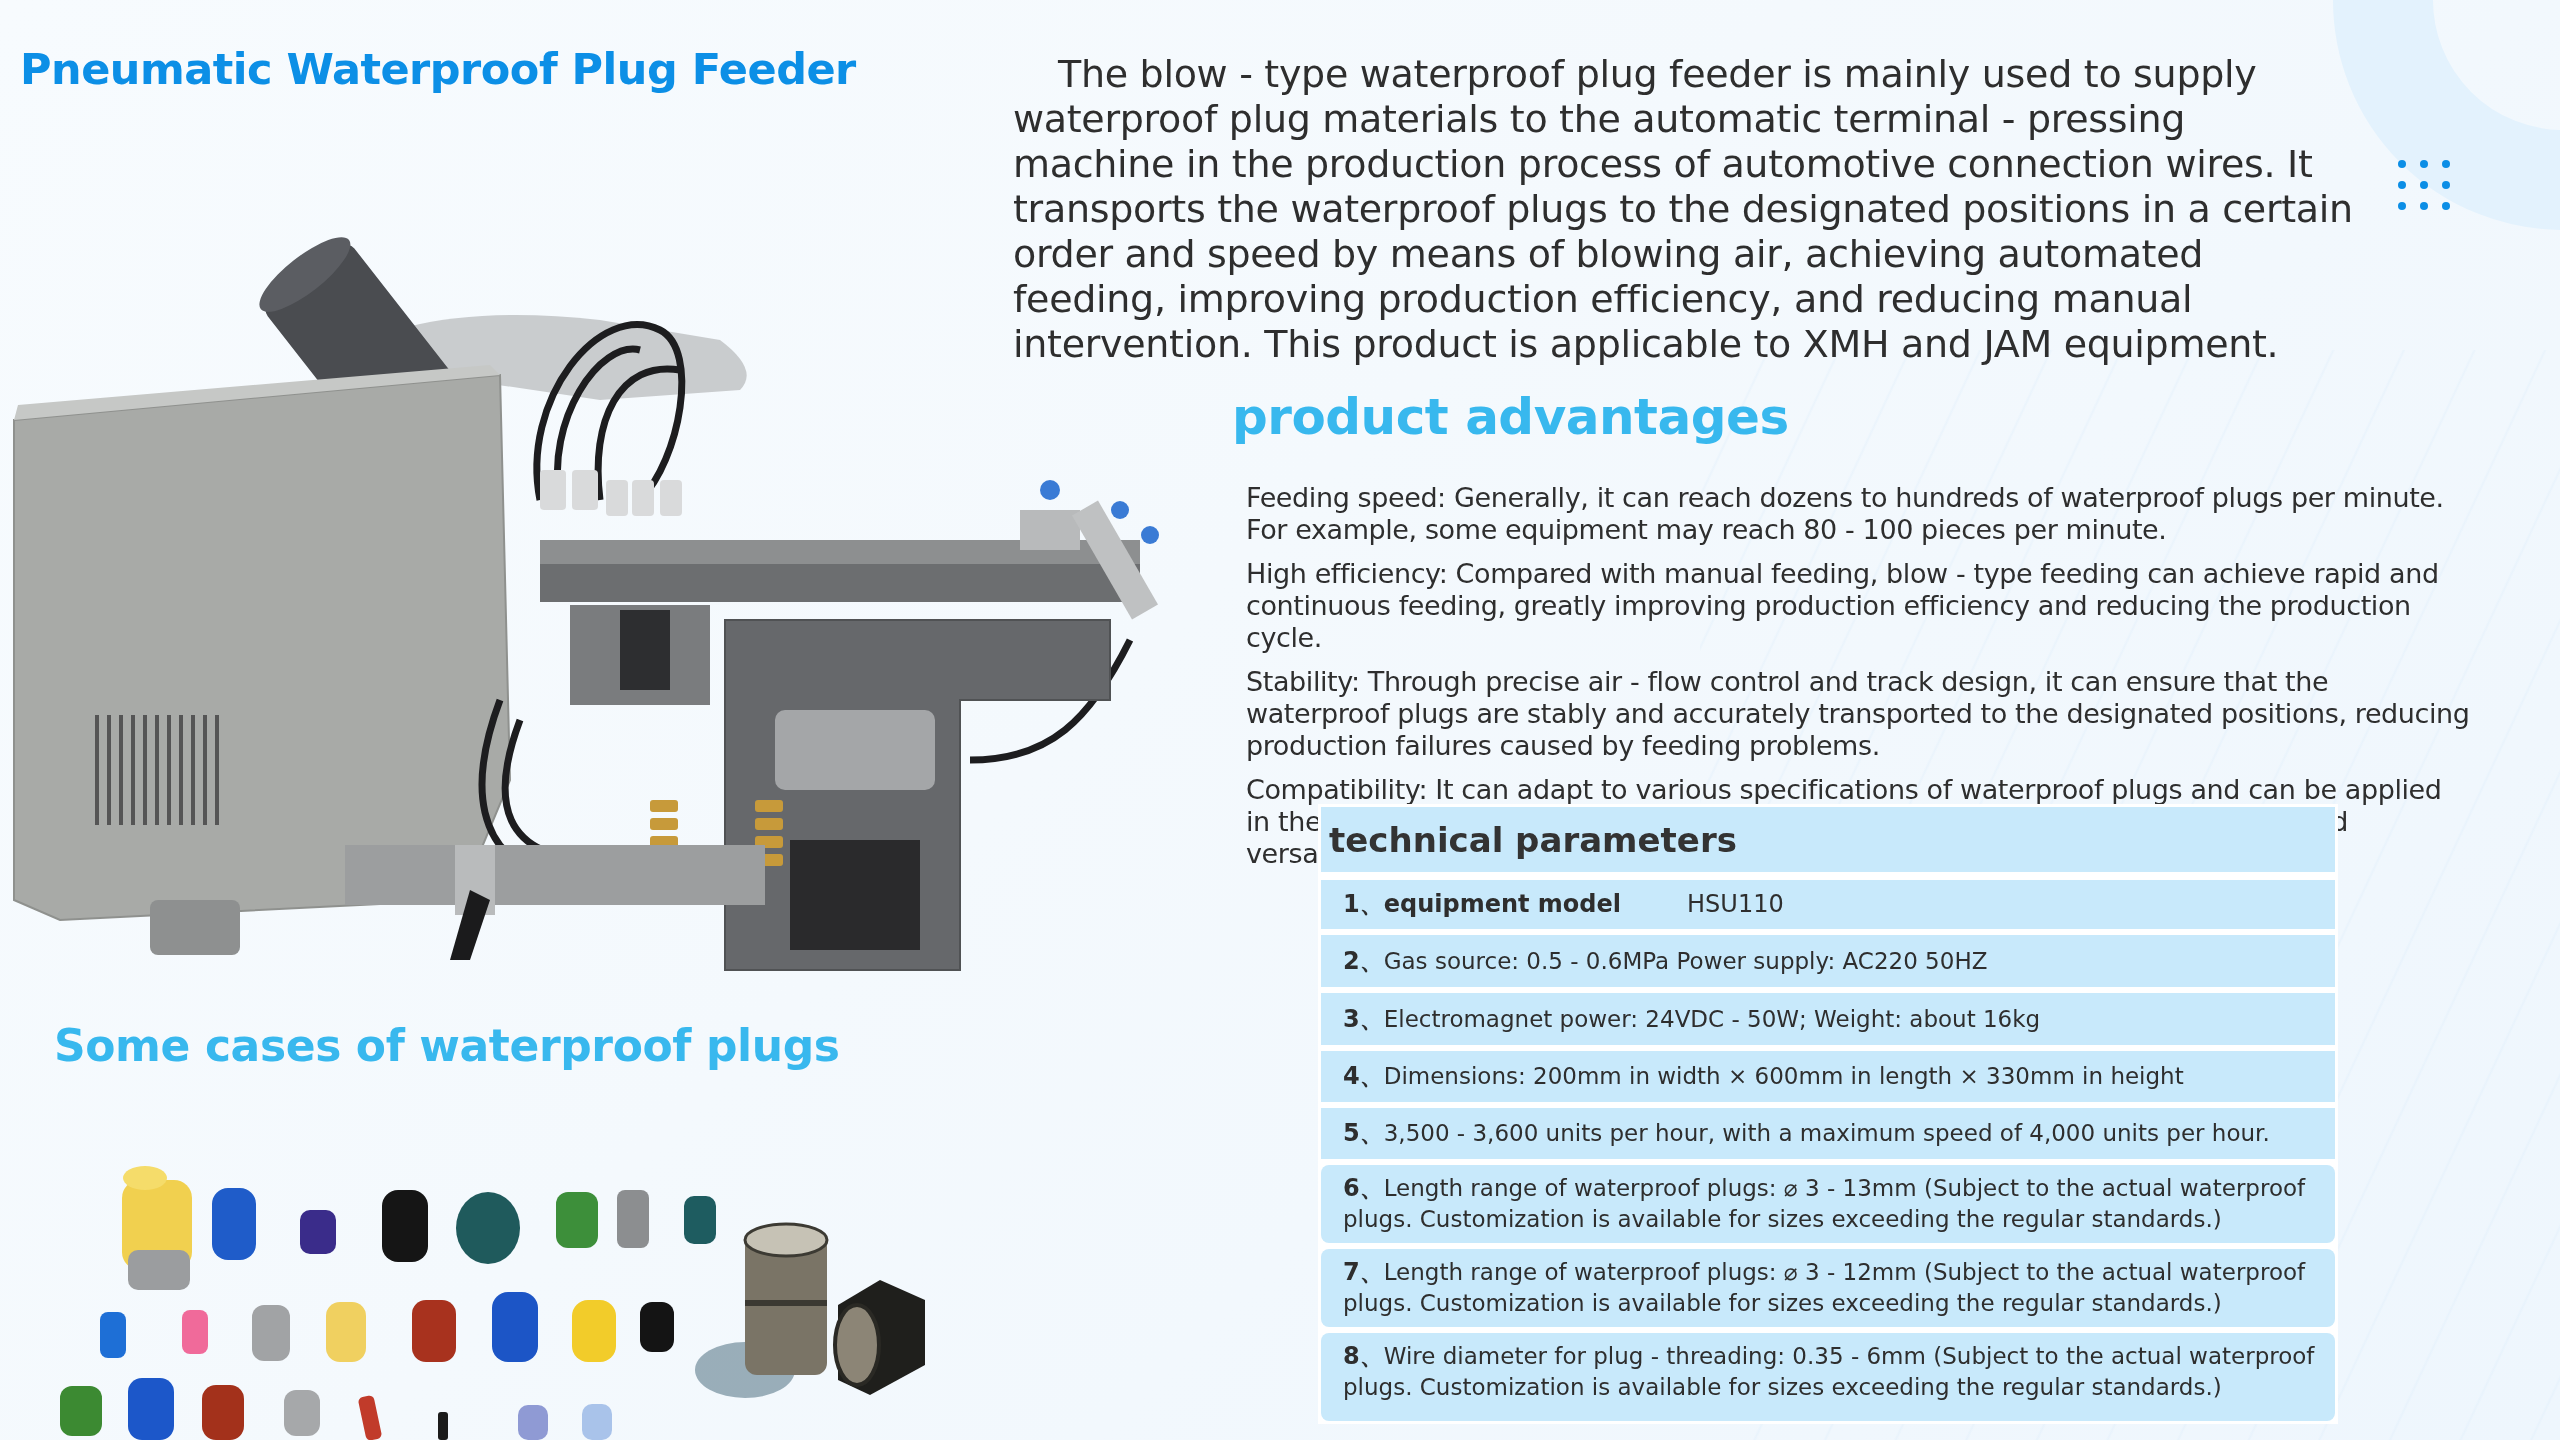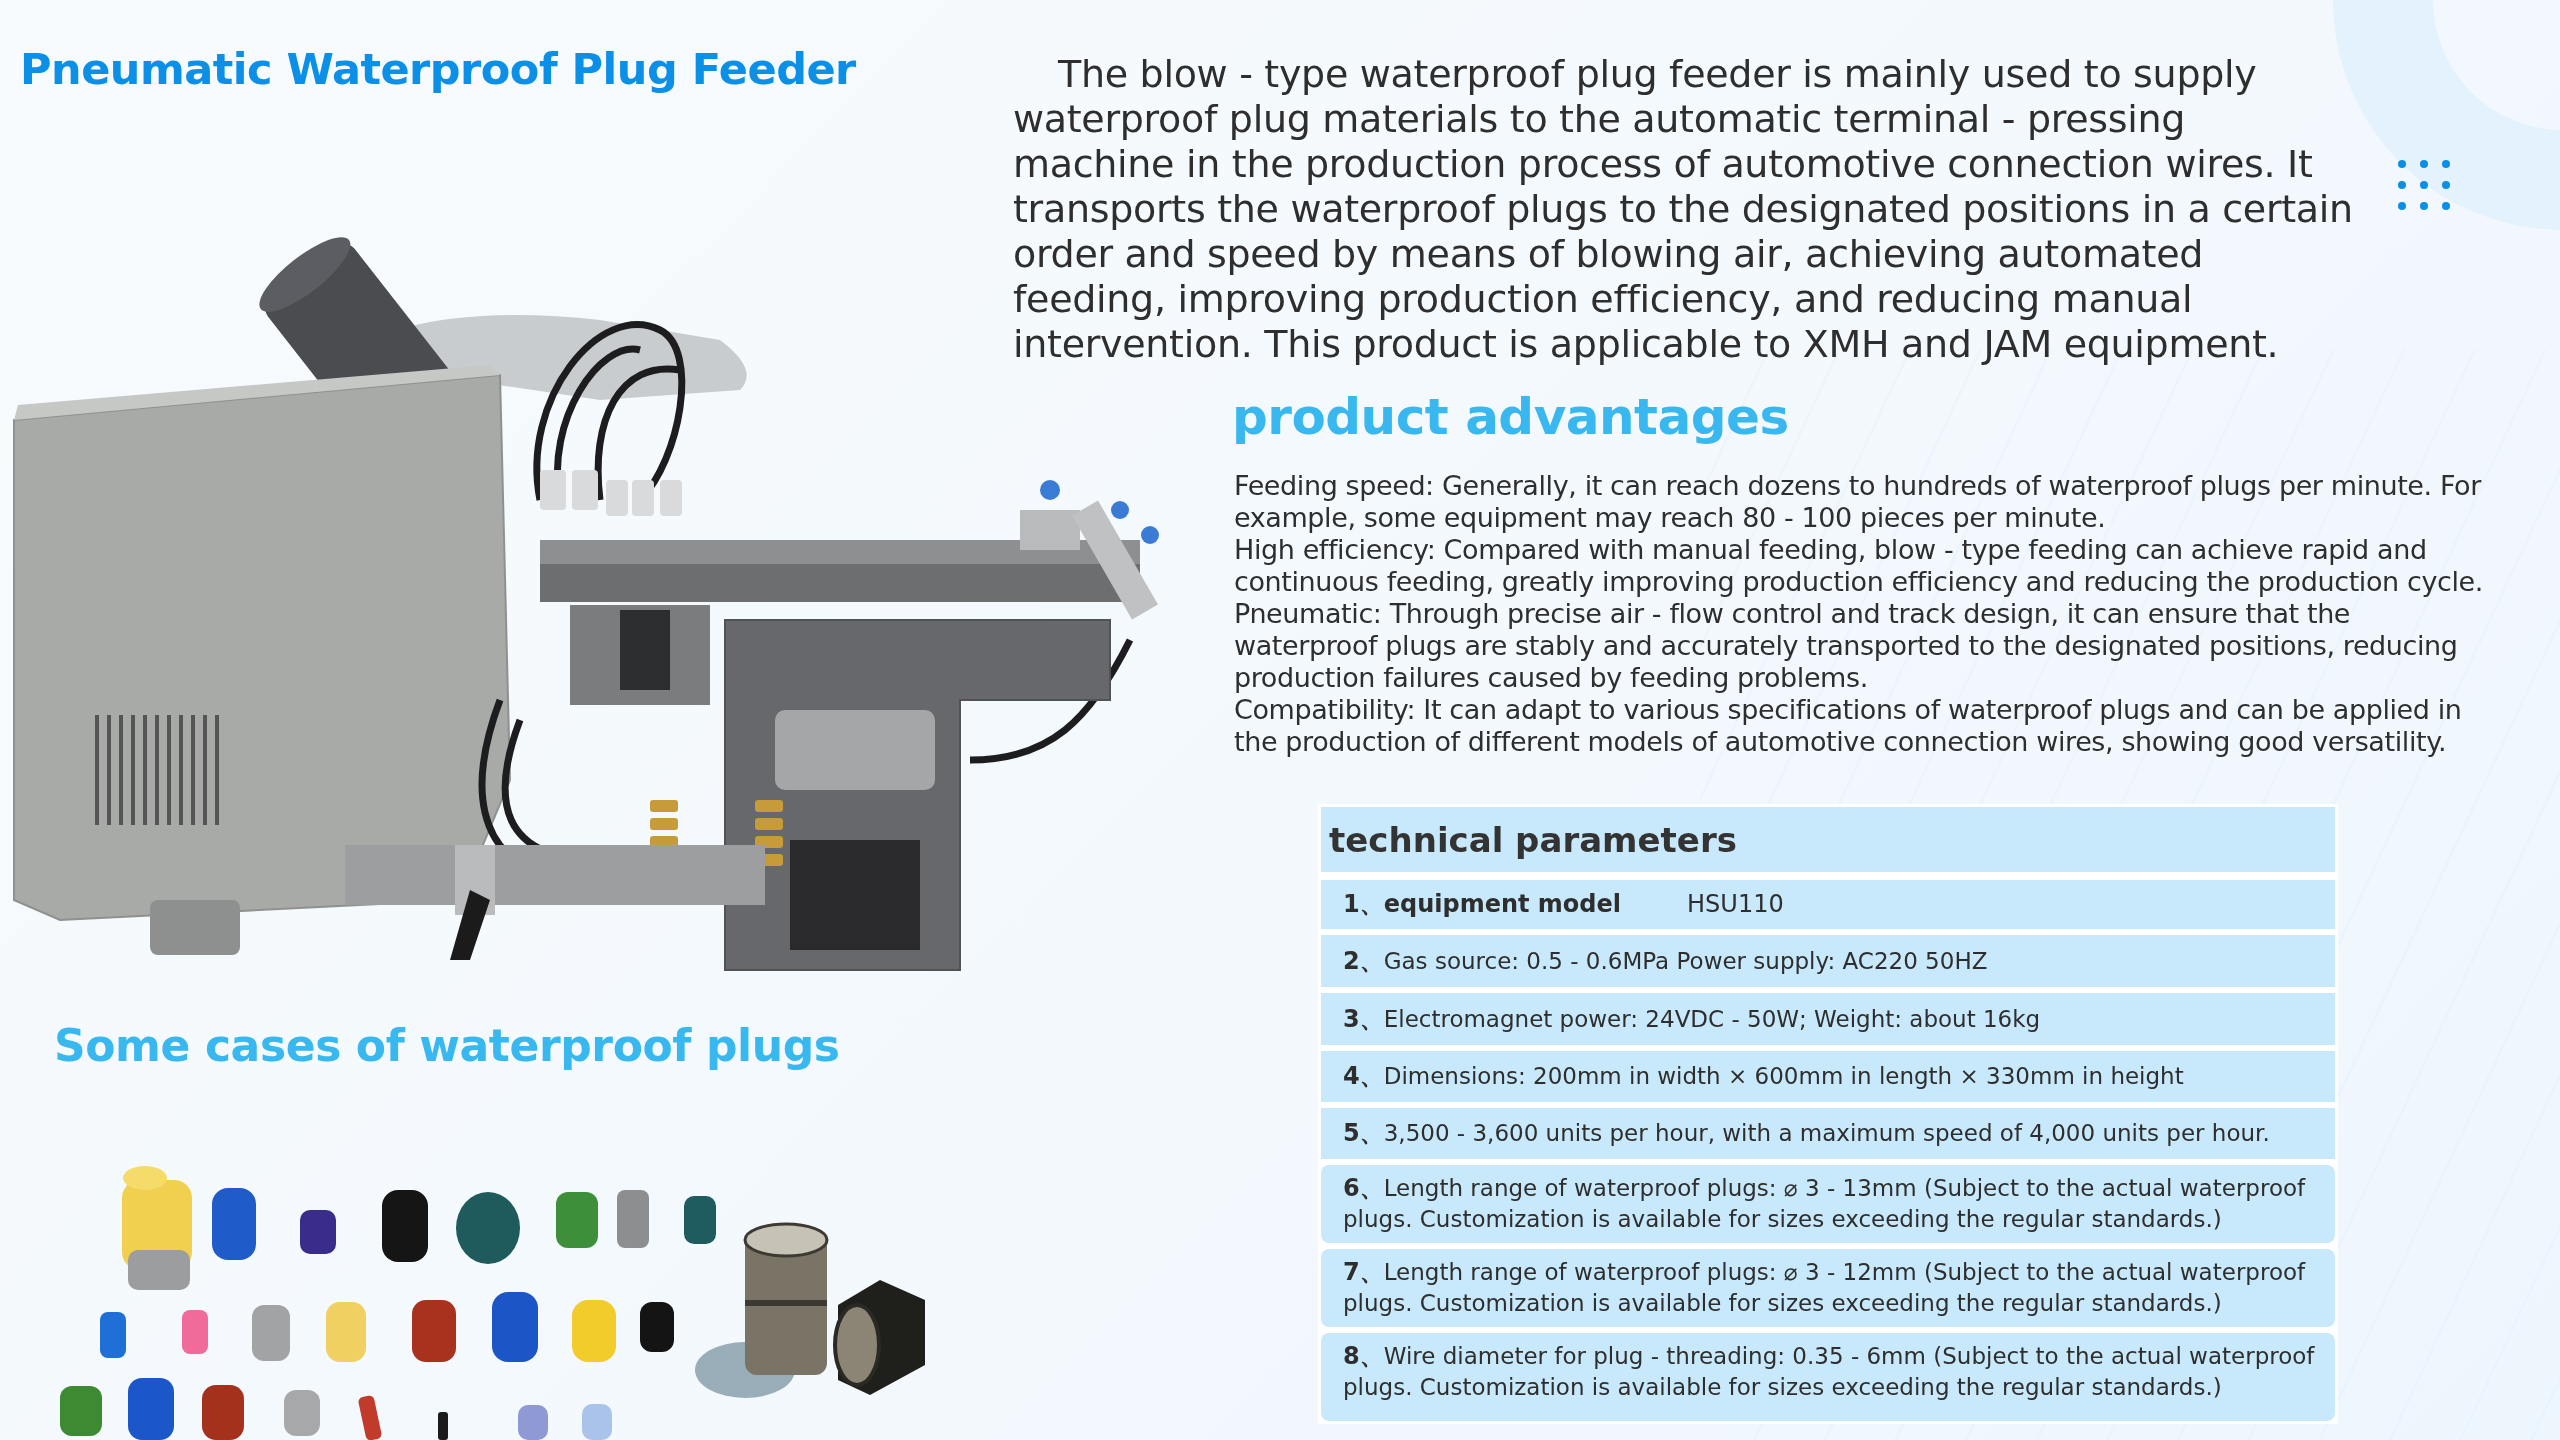--- a/index.html
+++ b/index.html
@@ -30,21 +30,21 @@
   }
   .intro {
     left: 1013px; top: 52px; width: 1340px; font-size: 38px; line-height: 45px; color: #2e2e2e;
     text-indent: 45px; letter-spacing: -0.3px;
   }
   .adv-title {
     left: 1232px; top: 388px; font-size: 50px; font-weight: bold; color: #38b8ee; white-space: nowrap;
     letter-spacing: -0.5px;
   }
   .adv-list { left: 1234px; top: 470px; width: 1250px; font-size: 27px; line-height: 32px; color: #2e2e2e; letter-spacing: -0.4px; }
-  .adv-list p { margin: 0; }
+  .adv-list p { margin: 12px; }
   .cases-title {
     left: 54px; top: 1020px; font-size: 44px; font-weight: bold; color: #38b8ee; white-space: nowrap;
     letter-spacing: -0.4px;
   }
   .tech {
     left: 1318px; top: 804px; width: 1020px; background: #ffffff; padding: 3px; box-sizing: border-box;
   }
   .tech-row { background: #c8e9fb; margin-bottom: 6px; box-sizing: border-box; padding-left: 22px; color: #2e2e2e; }
   .tech-row:last-child { margin-bottom: 0; }
   .tech-head { height: 65px; font-size: 34px; font-weight: bold; display: flex; align-items: center; margin-bottom: 8px; color: #333; padding-left: 8px; }
@@ -153,21 +153,21 @@
     <circle cx="1050" cy="490" r="10" fill="#3a7bd5"></circle>
     <circle cx="1120" cy="510" r="9" fill="#3a7bd5"></circle>
     <circle cx="1150" cy="535" r="9" fill="#3a7bd5"></circle>
   </svg>
 </div>
 
 <div class="abs adv-title">product advantages</div>
 <div class="abs adv-list">
   <p>Feeding speed: Generally, it can reach dozens to hundreds of waterproof plugs per minute. For example, some equipment may reach 80 - 100 pieces per minute.</p>
   <p>High efficiency: Compared with manual feeding, blow - type feeding can achieve rapid and continuous feeding, greatly improving production efficiency and reducing the production cycle.</p>
-  <p>Pneumatic: Through precise air - flow control and track design, it can ensure that the waterproof plugs are stably and accurately transported to the designated positions, reducing production failures caused by feeding problems.</p>
+  <p>Stability: Through precise air - flow control and track design, it can ensure that the waterproof plugs are stably and accurately transported to the designated positions, reducing production failures caused by feeding problems.</p>
   <p>Compatibility: It can adapt to various specifications of waterproof plugs and can be applied in the production of different models of automotive connection wires, showing good versatility.</p>
 </div>
 
 <div class="abs cases-title">Some cases of waterproof plugs</div>
 <div class="abs plugs" title="colored rubber waterproof plugs and metal bushings">
   <svg width="920" height="290" viewBox="40 1150 920 290" xmlns="http://www.w3.org/2000/svg">
 
     <g>
       <rect x="122" y="1180" width="70" height="90" rx="18" fill="#f1d04f"></rect>
       <rect x="128" y="1250" width="62" height="40" rx="10" fill="#9b9d9f"></rect>

